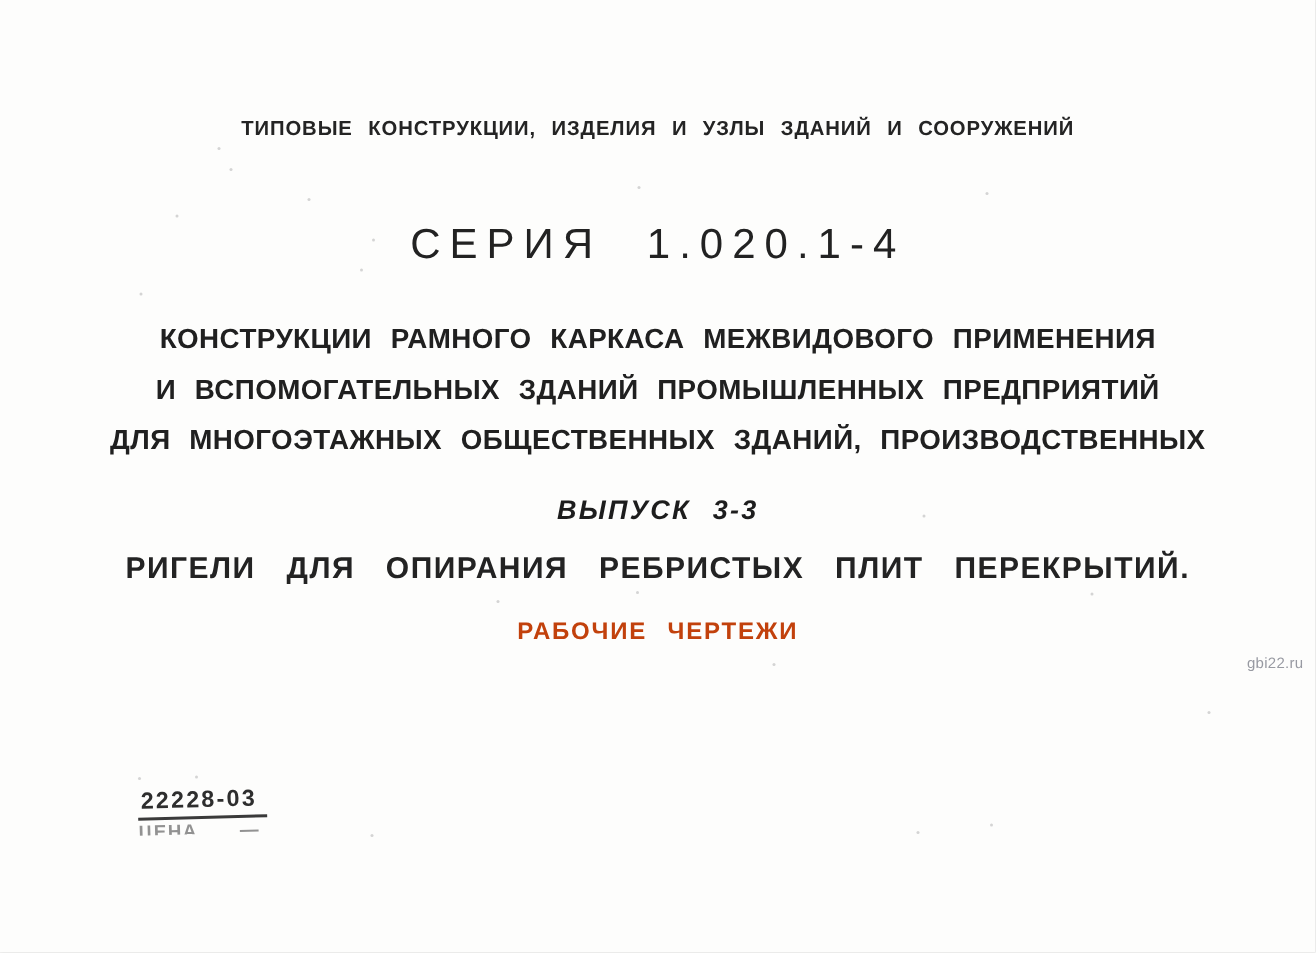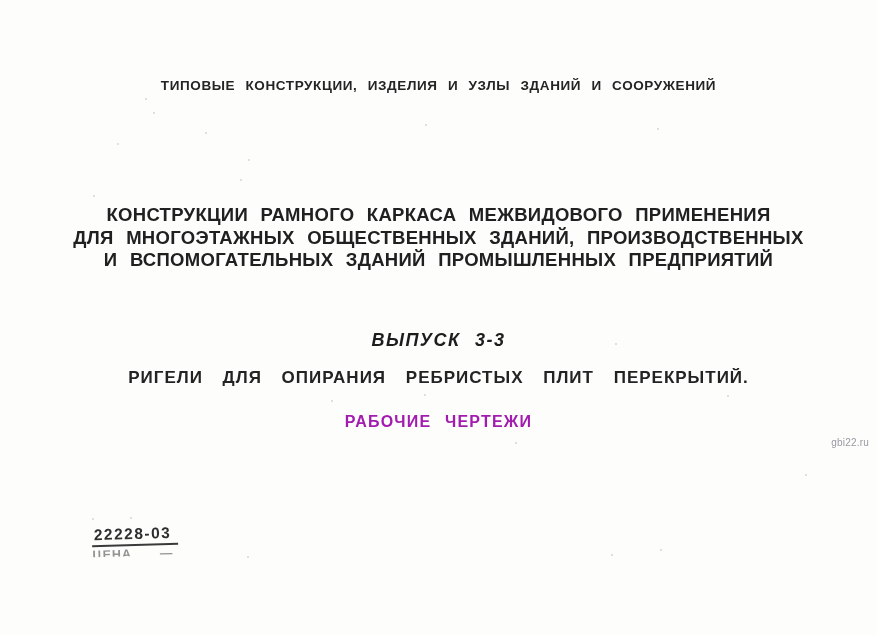--- a/index.html
+++ b/index.html
@@ -50,51 +50,51 @@
   
   .main-title {
     top: 204px;
     font-size: 18.5px;
     font-weight: 600;
     line-height: 22.5px;
     letter-spacing: 0.3px;
     word-spacing: 7px;
     color: #202020;
   }
-  .main-title .title-line { white-space: nowrap; }
+  .main-title .title-line { white-space: nowrap; margin-top: 11px; }
 
   
   .issue-line {
     top: 330px;
     font-size: 18px;
     font-weight: 700;
     letter-spacing: 1.5px;
     word-spacing: 8px;
     color: #1d1d1d;
     font-style: italic;
   }
 
   
   .subtitle-line {
     top: 368px;
-    font-size: 17px;
+    font-size: 20px;
     font-weight: 600;
     letter-spacing: 1px;
     word-spacing: 14px;
     color: #232323;
   }
 
   
   .doctype-line {
     top: 413px;
     font-size: 16px;
     font-weight: 700;
     letter-spacing: 1.2px;
     word-spacing: 8px;
-    color: #a21caf;
+    color: #c2410c;
   }
 
   
   .watermark {
     position: absolute;
     top: 437px;
     right: 8px;
     font-size: 10px;
     letter-spacing: 0.2px;
     color: #989aa2;
@@ -139,25 +139,26 @@
     opacity: 0.6;
   }
 </style>
 </head>
 <body>
 
 <div class="page">
 
   <div class="abs-center header-line">ТИПОВЫЕ КОНСТРУКЦИИ, ИЗДЕЛИЯ И УЗЛЫ ЗДАНИЙ И СООРУЖЕНИЙ</div>
 
+  <div class="abs-center series-title">СЕРИЯ 1.020.1-4</div>
 
   <div class="abs-center main-title">
     <div class="title-line">КОНСТРУКЦИИ РАМНОГО КАРКАСА МЕЖВИДОВОГО ПРИМЕНЕНИЯ</div>
+    <div class="title-line">И ВСПОМОГАТЕЛЬНЫХ ЗДАНИЙ ПРОМЫШЛЕННЫХ ПРЕДПРИЯТИЙ</div>
     <div class="title-line">ДЛЯ МНОГОЭТАЖНЫХ ОБЩЕСТВЕННЫХ ЗДАНИЙ, ПРОИЗВОДСТВЕННЫХ</div>
-    <div class="title-line">И ВСПОМОГАТЕЛЬНЫХ ЗДАНИЙ ПРОМЫШЛЕННЫХ ПРЕДПРИЯТИЙ</div>
   </div>
 
   <div class="abs-center issue-line">ВЫПУСК 3-3</div>
 
   <div class="abs-center subtitle-line">РИГЕЛИ ДЛЯ ОПИРАНИЯ РЕБРИСТЫХ ПЛИТ ПЕРЕКРЫТИЙ.</div>
 
   <div class="abs-center doctype-line">РАБОЧИЕ ЧЕРТЕЖИ</div>
 
   <div class="watermark">gbi22.ru</div>
 

